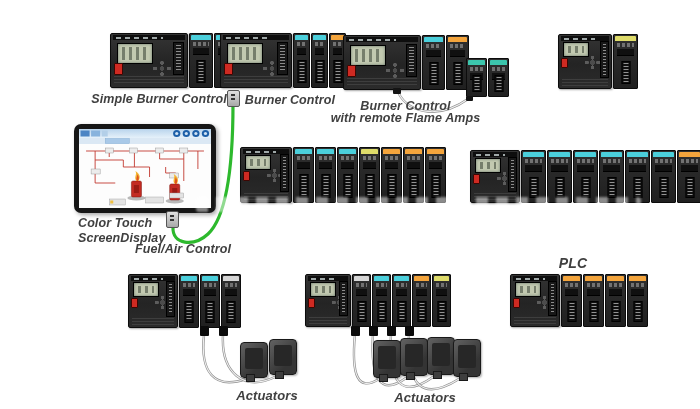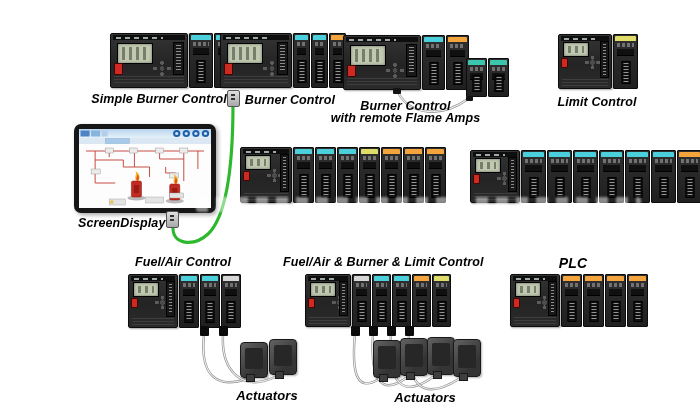--- a/index.html
+++ b/index.html
@@ -1,20 +1,20 @@
 <!DOCTYPE html>
 <html><head>
 <meta charset="utf-8">
 <style>
   html,body{margin:0;padding:0;background:#fff;}
   .canvas{position:relative;width:700px;height:409px;background:#ffffff;overflow:hidden;
           font-family:"Liberation Sans",sans-serif;}
 
   
-  .dlabel{position:absolute;font-weight:bold;font-style:italic;font-size:12.5px;color:#000000;
+  .dlabel{position:absolute;font-weight:bold;font-style:italic;font-size:12.5px;color:#404040;
           text-align:center;white-space:nowrap;z-index:3;letter-spacing:.1px;}
 
   
   .group{position:absolute;z-index:2;}
   .unit-row{display:flex;gap:1px;align-items:stretch;}
   .base{position:relative;background:linear-gradient(#343434,#242424 55%,#2b2b2b);
         border:1px solid #0c0c0c;border-radius:2px;box-shadow:1px 1px 2px rgba(0,0,0,.35);}
   .base .tstrip{position:absolute;top:1px;left:2px;right:2px;height:5px;background:#0e0e0e;}
   .base .tstrip::after{content:"";position:absolute;left:3px;top:1.5px;width:65%;height:2px;
         background:repeating-linear-gradient(90deg,#9fa8a8 0 5px,transparent 5px 9px);}
@@ -558,23 +558,22 @@
 
   <div class="connector" style="left:166px;top:211px;"></div>
   <div class="connector" style="left:227px;top:90px;"></div>
 
   <div class="watermark"></div>
 
   <div class="dlabel" style="left:88px;top:92px;width:142px;">Simple Burner Control</div>
   <div class="dlabel" style="left:228px;top:93px;width:124px;">Burner Control</div>
   <div class="dlabel" style="left:328px;top:99px;width:155px;">Burner Control</div>
   <div class="dlabel" style="left:318px;top:111px;width:175px;">with remote Flame Amps</div>
-  <div class="dlabel" style="left:543px;top:95px;width:108px;">Limit Control</div>
-  <div class="dlabel" style="left:118px;top:255px;width:130px;">Fuel/Air Control</div>
-  <div class="dlabel" style="left:283px;top:255px;width:192px;">Fuel/Air &amp; Burner &amp; Limit Control</div>
+  <div class="dlabel" style="left:118px;top:242px;width:130px;">Fuel/Air Control</div>
   <div class="dlabel" style="left:538px;top:255px;width:70px;font-size:14px;">PLC</div>
   <div class="dlabel" style="left:214px;top:388px;width:106px;font-size:13px;">Actuators</div>
   <div class="dlabel" style="left:372px;top:390px;width:106px;font-size:13px;">Actuators</div>
   <div class="dlabel tablet-label" style="left:78px;top:216px;width:130px;text-align:left;">
+    <div>Color Touch</div>
     <div>ScreenDisplay</div>
   </div>
 
 </div>
 
 </body></html>

